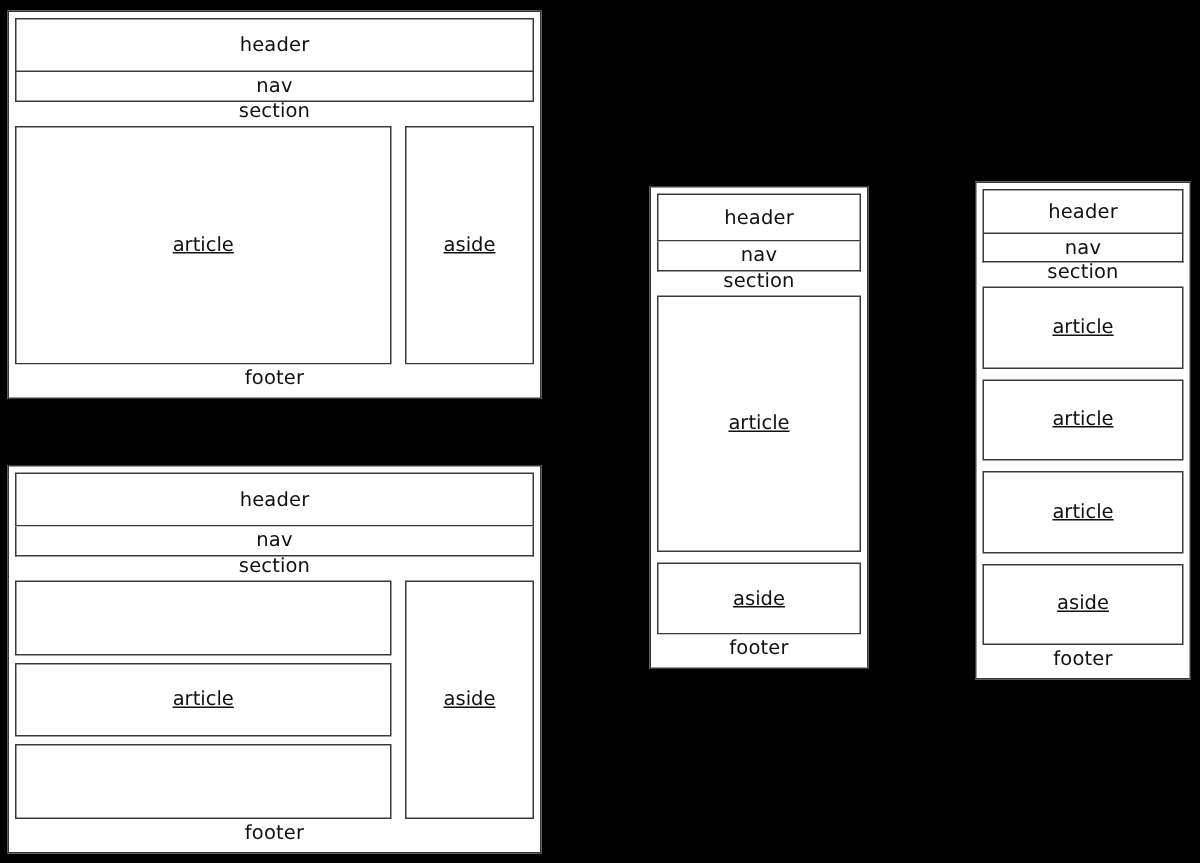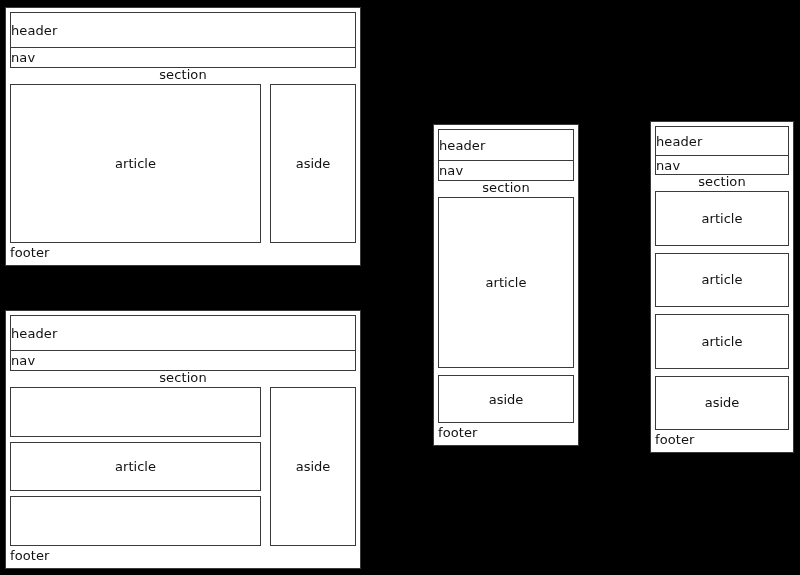--- a/index.html
+++ b/index.html
@@ -25,20 +25,21 @@
     display: flex;
     flex-direction: column;
     padding: 4px;
   }
 
   .band {
     background: #ffffff;
     border: 1px solid #3a3a3a;
     display: flex;
     align-items: center;
+    justify-content: center;
     flex: none;
     overflow: hidden;
   }
 
   .band-label,
   .plain-label {
     font-size: 13px;
     line-height: 1;
     color: #111111;
     white-space: nowrap;
@@ -68,20 +69,21 @@
     align-items: center;
     justify-content: center;
     overflow: hidden;
   }
 
   .box-label {
     font-size: 13px;
     line-height: 1;
     color: #111111;
     white-space: nowrap;
+    text-decoration: underline;
   }
 
   
   #layout-wide {
     left: 5px;
     top: 7px;
     width: 356px;
     height: 259px;
   }
   #layout-wide .hdr   { height: 36px; }

